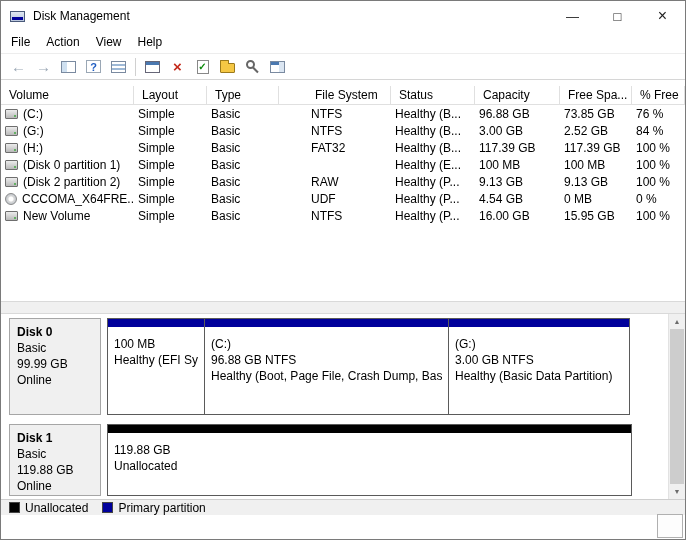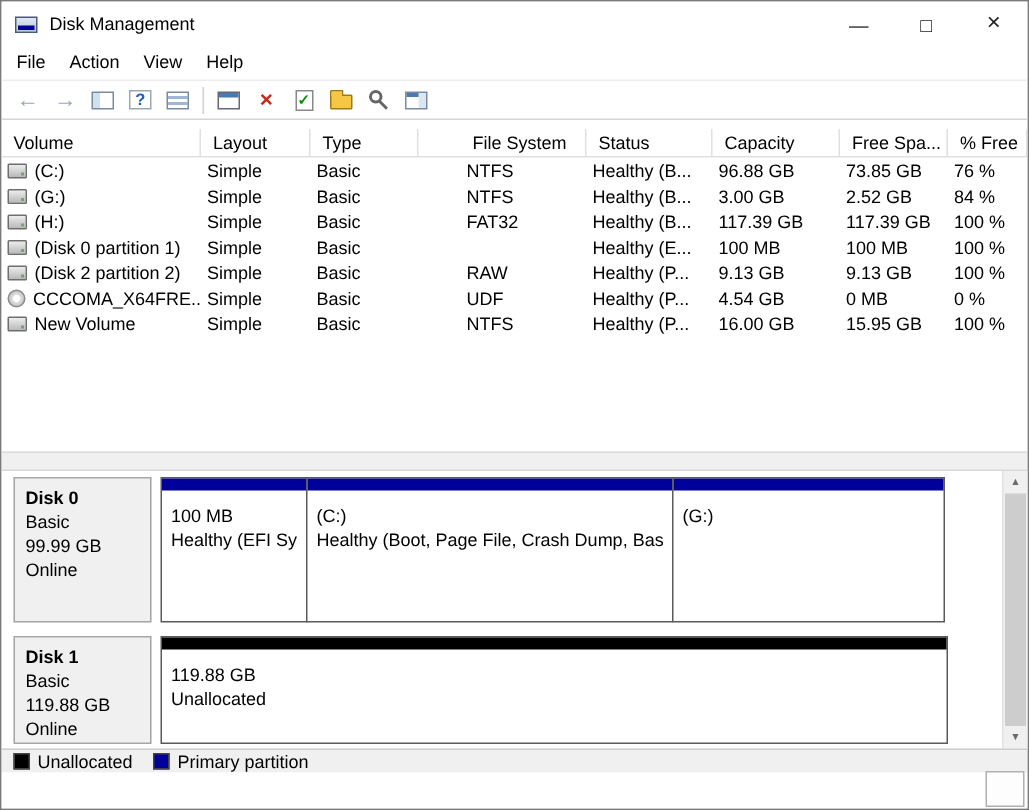--- a/index.html
+++ b/index.html
@@ -9,21 +9,21 @@
     font-family:"Liberation Sans", sans-serif;font-size:12px;color:#000;
     display:flex;flex-direction:column;position:relative;overflow:hidden;
   }
   
   .titlebar{height:30px;display:flex;align-items:center;flex:0 0 auto;background:#fff;}
   .app-icon{width:15px;height:11px;border:1px solid #4a5a7a;background:linear-gradient(#dfe7f2,#b9c6dd);margin:0 6px 0 9px;position:relative;}
   .app-icon::after{content:"";position:absolute;left:1px;right:1px;bottom:1px;height:3px;background:var(--primary-partition,#00009b);}
   .title-text{flex:1;padding-left:2px;}
   .winbtn{width:45px;height:30px;display:flex;align-items:center;justify-content:center;font-size:13px;color:#222;}
   
-  .menubar{height:22px;display:flex;align-items:flex-start;flex:0 0 auto;background:#fff;padding-left:2px;}
+  .menubar{height:22px;display:flex;align-items:center;flex:0 0 auto;background:#fff;padding-left:2px;}
   .menu-item{padding:0 8px;line-height:21px;}
   
   .toolbar{height:27px;flex:0 0 auto;display:flex;align-items:center;background:#fff;
     border-top:1px solid #ededed;border-bottom:1px solid #d6d6d6;padding-left:5px;}
   .tbtn{width:23px;height:22px;display:flex;align-items:center;justify-content:center;margin:0 1px;}
   .tsep{width:1px;height:18px;background:#d0d0d0;margin:0 4px;}
   .g-nav{color:#9aa7b5;font-size:15px;}
   .ico-panes{width:15px;height:12px;border:1px solid #7a8aa0;background:linear-gradient(to right,#cfe0f0 5px,#fff 5px);}
   .ico-help{width:15px;height:13px;border:1px solid #9aa7b5;color:var(--help-blue,#1f5dc2);font-weight:bold;font-size:11px;display:flex;align-items:center;justify-content:center;background:#fff;}
   .ico-list{width:15px;height:12px;border:1px solid #7a8aa0;background:repeating-linear-gradient(#ffffff 0 2px,#9db8d6 2px 4px);}
@@ -260,27 +260,30 @@
             <div class="stripe primary"></div>
             <div class="plines">
               <div>100 MB</div>
               <div>Healthy (EFI Sys</div>
             </div>
           </div>
           <div class="part pw1">
             <div class="stripe primary"></div>
             <div class="plines">
               <div>(C:)</div>
+              <div>96.88 GB NTFS</div>
               <div>Healthy (Boot, Page File, Crash Dump, Basic</div>
             </div>
           </div>
           <div class="part pw2">
             <div class="stripe primary"></div>
             <div class="plines">
               <div>(G:)</div>
+              <div>3.00 GB NTFS</div>
+              <div>Healthy (Basic Data Partition)</div>
             </div>
           </div>
         </div>
       </div>
 
       <div class="disk-row h72">
         <div class="disk-label">
           <div class="disk-name">Disk 1</div>
           <div>Basic</div>
           <div>119.88 GB</div>

